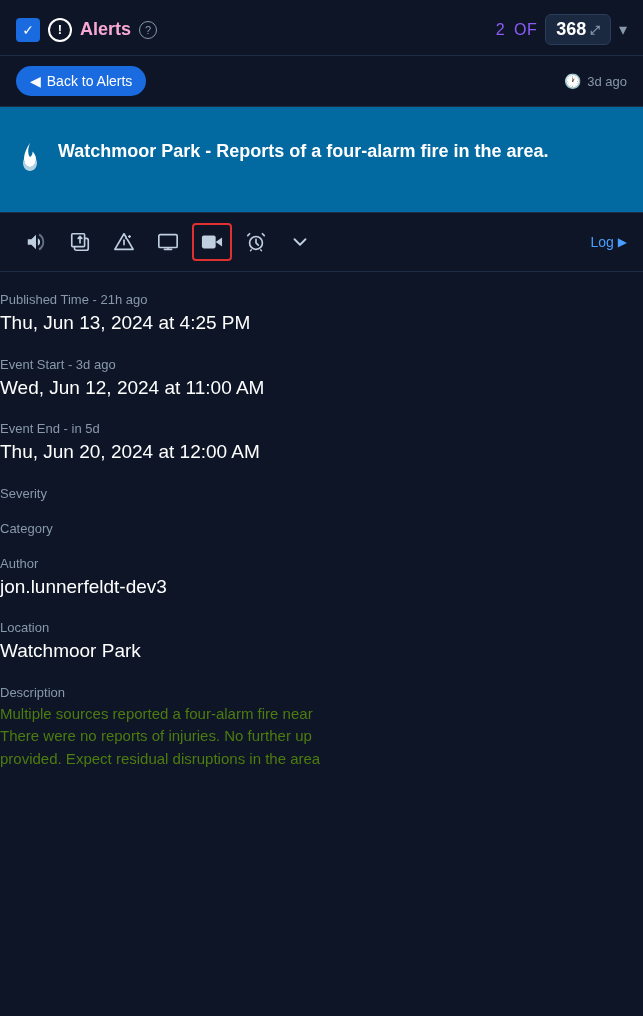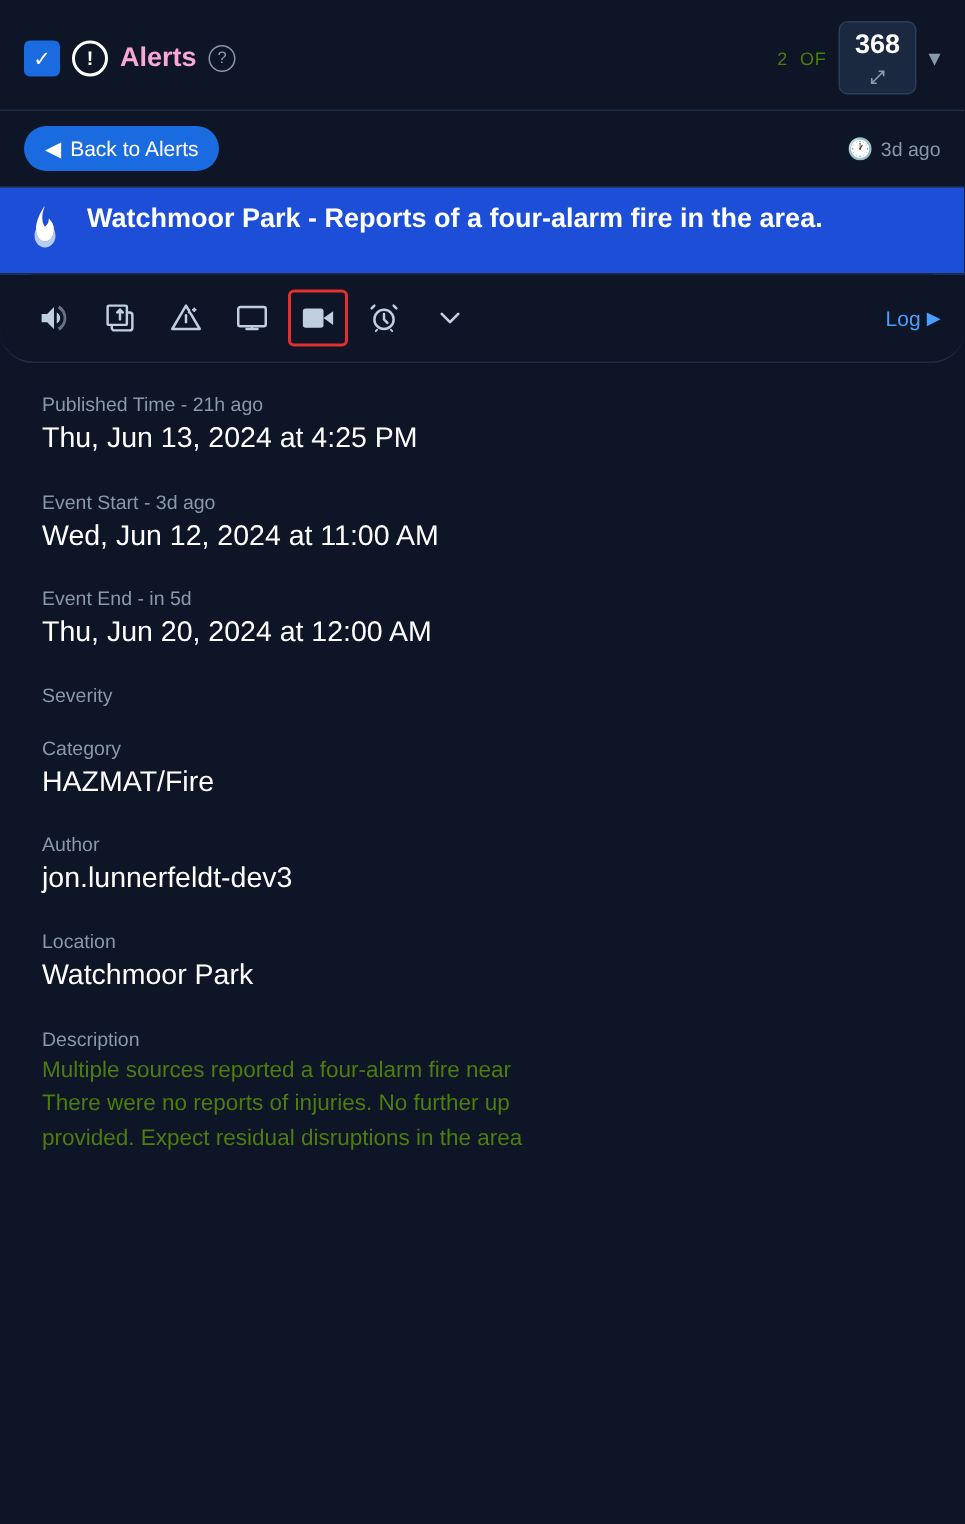--- a/index.html
+++ b/index.html
@@ -65,36 +65,35 @@
       font-size: 11px;
       color: #8899aa;
       cursor: pointer;
     }
     .header-right {
       display: flex;
       align-items: center;
       gap: 8px;
     }
     .counter-text {
-      font-size: 12px;
-      color: #4d7c0f;
+      font-size: 16px;
+      color: #8b5cf6;
       letter-spacing: 0.5px;
     }
     .counter-badge {
       background-color: #1a2840;
       border: 1px solid #2a3d5a;
       border-radius: 6px;
       padding: 4px 10px;
       font-size: 18px;
       font-weight: 700;
       color: #ffffff;
       display: flex;
       align-items: center;
       gap: 4px;
-      flex-direction: column;
     }
     .zoom-icon {
       font-size: 12px;
       color: #8899aa;
     }
     .chevron-down {
       font-size: 16px;
       color: #8899aa;
       cursor: pointer;
     }
@@ -129,22 +128,22 @@
       gap: 5px;
       color: #8899aa;
       font-size: 13px;
     }
     .clock-icon {
       font-size: 14px;
     }
 
     
     .alert-title-bar {
-      background-color: #1d4ed8;
-      padding: 8px 16px;
+      background-color: #0369a1;
+      padding: 32px 16px;
       display: flex;
       align-items: flex-start;
       gap: 14px;
       border-bottom: 1px solid #1e2d45;
     }
     .flame-icon {
       font-size: 26px;
       color: #ffffff;
       margin-top: 2px;
       flex-shrink: 0;
@@ -157,21 +156,20 @@
     }
 
     
     .toolbar {
       background-color: #0d1526;
       padding: 10px 16px;
       display: flex;
       align-items: center;
       gap: 4px;
       border-bottom: 1px solid #1e2d45;
-      border-radius: 22px;
     }
     .tool-btn {
       width: 40px;
       height: 38px;
       display: flex;
       align-items: center;
       justify-content: center;
       border-radius: 4px;
       cursor: pointer;
       color: #c0cfe0;
@@ -192,23 +190,22 @@
       font-size: 14px;
       font-weight: 500;
       cursor: pointer;
     }
     .log-arrow {
       font-size: 12px;
     }
 
     
     .details-section {
-      padding: 20px 16px;
-      background-color: #0d1526;
-      margin-left: 12px;
+      padding: 20px 0;
+      background-color: #0d1526;
     }
     .detail-item {
       margin-bottom: 20px;
     }
     .detail-label {
       font-size: 13px;
       color: #8899aa;
       margin-bottom: 3px;
     }
     .detail-value {
@@ -350,21 +347,20 @@
     <div class="detail-label">Event End - in 5d</div>
     <div class="detail-value">Thu, Jun 20, 2024 at 12:00 AM</div>
   </div>
 
   <div class="detail-item">
     <div class="detail-label">Severity</div>
   </div>
 
   <div class="detail-item">
     <div class="detail-label">Category</div>
-    <div class="detail-value">HAZMAT/Fire</div>
   </div>
 
   <div class="detail-item">
     <div class="detail-label">Author</div>
     <div class="detail-value">jon.lunnerfeldt-dev3</div>
   </div>
 
   <div class="detail-item">
     <div class="detail-label">Location</div>
     <div class="detail-value">Watchmoor Park</div>

